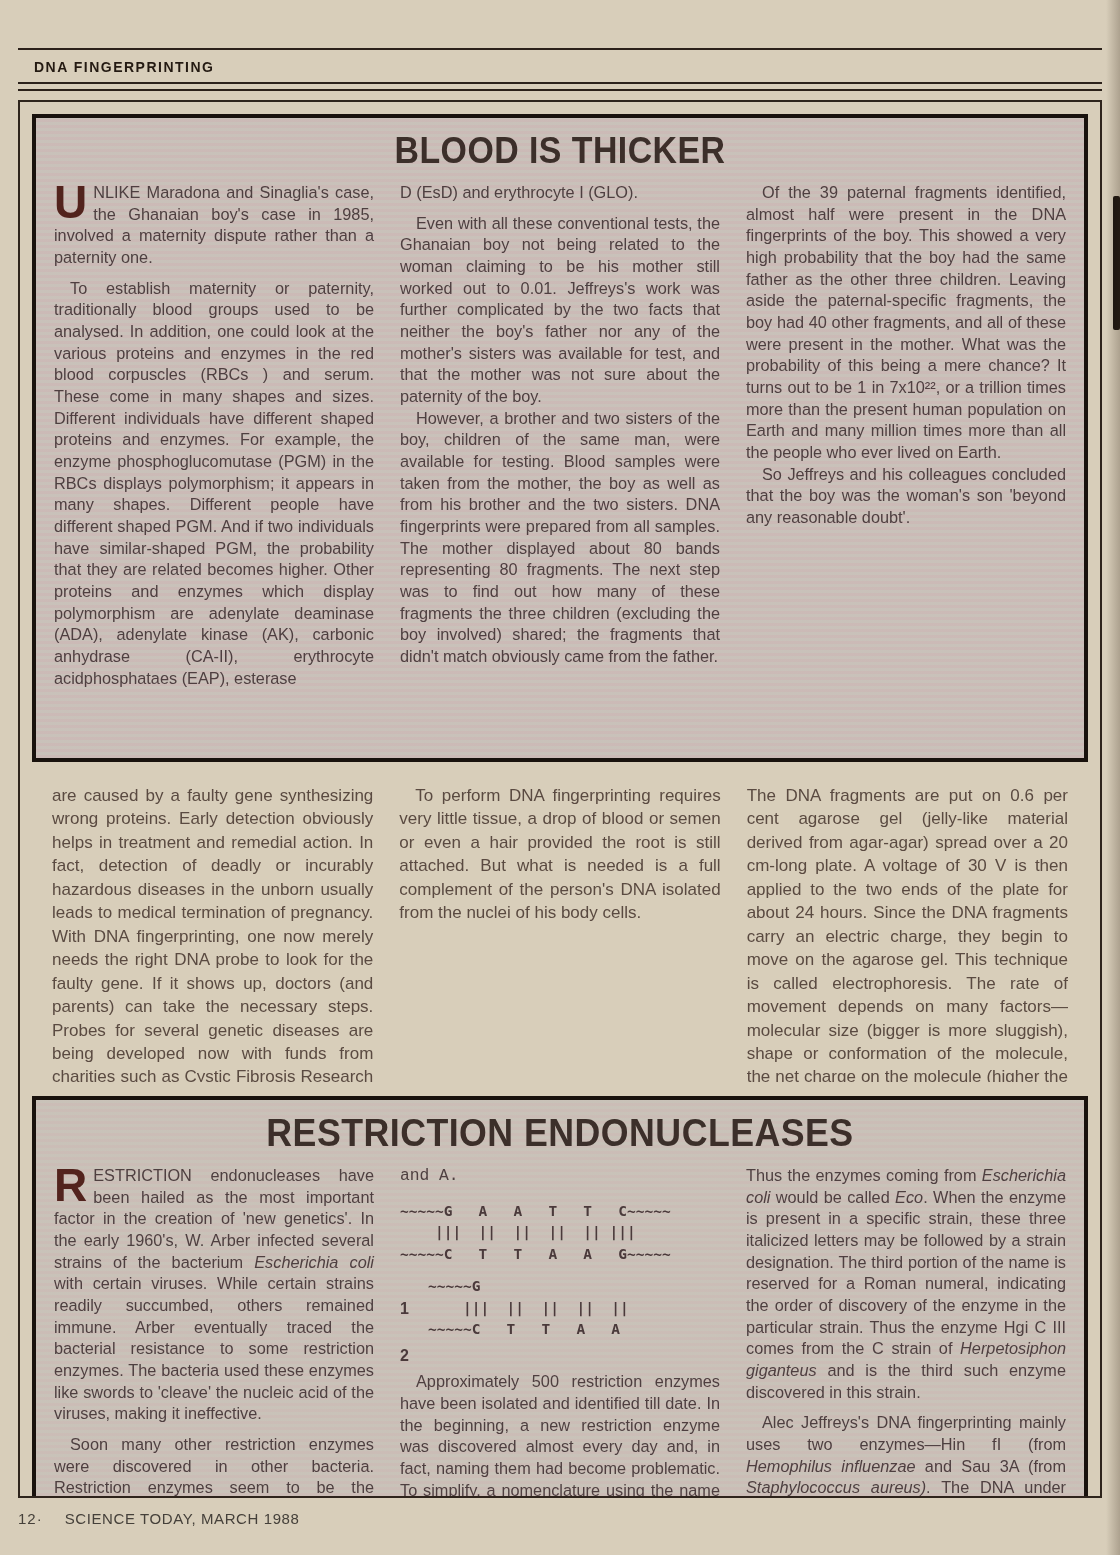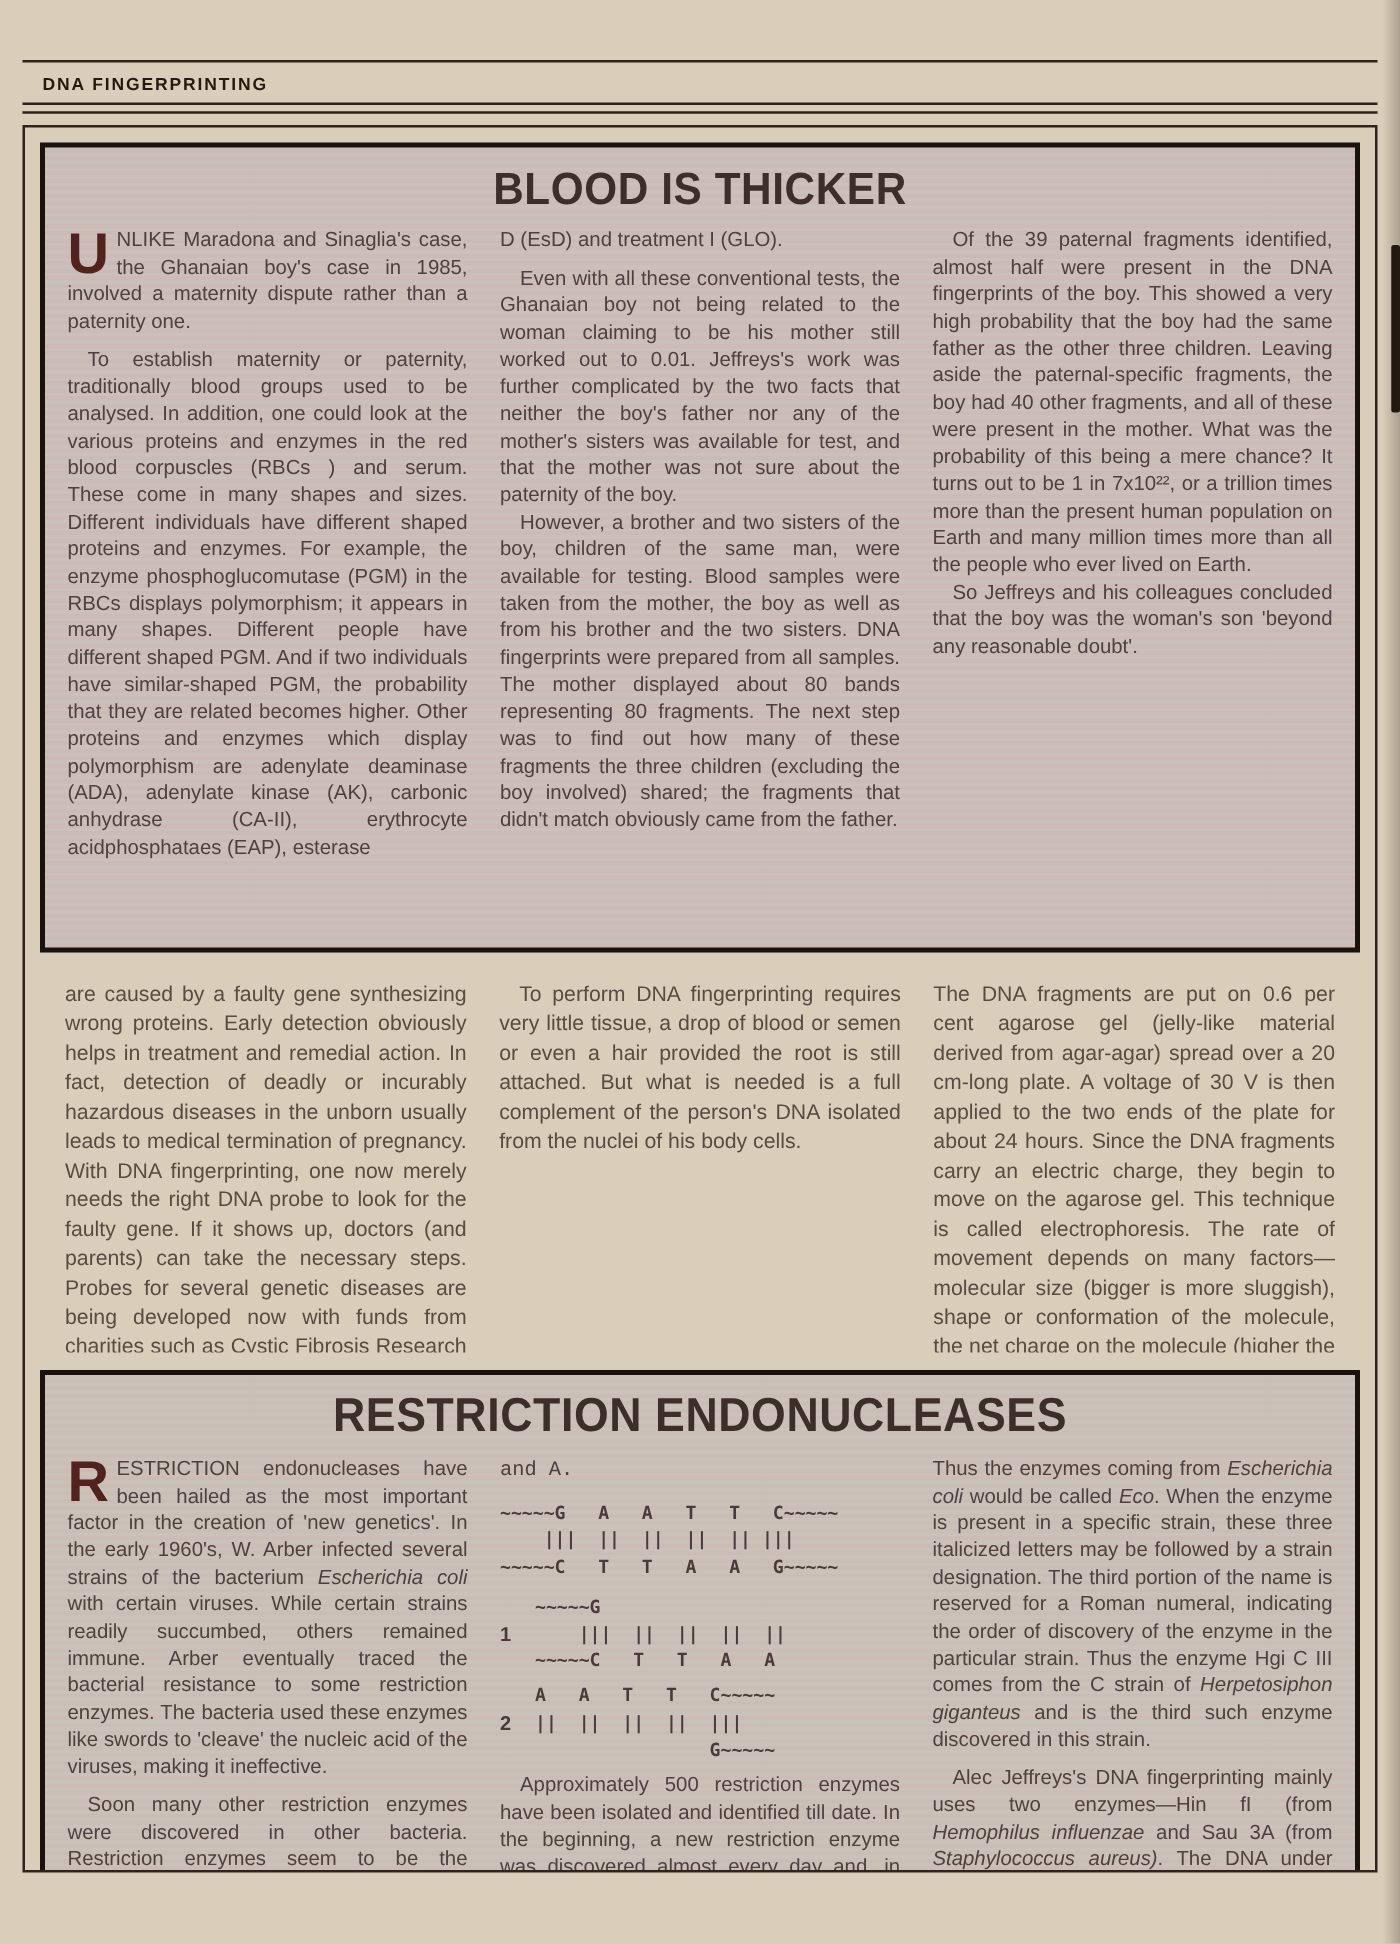--- a/index.html
+++ b/index.html
@@ -153,21 +153,21 @@
   <div class="main-frame">
 
     <div class="article-box box-blood">
       <div class="box-title">BLOOD IS THICKER</div>
       <div class="cols">
         <div class="col">
           <p class="noindent"><span class="dropcap">U</span><span>NLIKE Maradona and Sinaglia's case, the Ghanaian boy's case in 1985, involved a maternity dispute rather than a paternity one.</span></p>
           <p class="indent">To establish maternity or paternity, traditionally blood groups used to be analysed. In addition, one could look at the various proteins and enzymes in the red blood corpuscles (RBCs ) and serum. These come in many shapes and sizes. Different individuals have different shaped proteins and enzymes. For example, the enzyme phosphoglucomutase (PGM) in the RBCs displays polymorphism; it appears in many shapes. Different people have different shaped PGM. And if two individuals have similar-shaped PGM, the probability that they are related becomes higher. Other proteins and enzymes which display polymorphism are adenylate deaminase (ADA), adenylate kinase (AK), carbonic anhydrase (CA-II), erythrocyte acidphosphataes (EAP), esterase</p>
         </div>
         <div class="col">
-          <p class="noindent">D (EsD) and treatment I (GLO).</p>
+          <p class="noindent">D (EsD) and erythrocyte I (GLO).</p>
           <p class="indent">Even with all these conventional tests, the Ghanaian boy not being related to the woman claiming to be his mother still worked out to 0.01. Jeffreys's work was further complicated by the two facts that neither the boy's father nor any of the mother's sisters was available for test, and that the mother was not sure about the paternity of the boy.</p>
           <p class="indent">However, a brother and two sisters of the boy, children of the same man, were available for testing. Blood samples were taken from the mother, the boy as well as from his brother and the two sisters. DNA fingerprints were prepared from all samples. The mother displayed about 80 bands representing 80 fragments. The next step was to find out how many of these fragments the three children (excluding the boy involved) shared; the fragments that didn't match obviously came from the father.</p>
         </div>
         <div class="col">
           <p class="indent">Of the 39 paternal fragments identified, almost half were present in the DNA fingerprints of the boy. This showed a very high probability that the boy had the same father as the other three children. Leaving aside the paternal-specific fragments, the boy had 40 other fragments, and all of these were present in the mother.  What was the probability of this being a mere chance? It turns out to be 1 in 7x10²², or a trillion times more than the present human population on Earth and many million times more than all the people who ever lived on Earth.</p>
           <p class="indent">So Jeffreys and his colleagues concluded that the boy was the woman's son 'beyond any reasonable doubt'.</p>
 
         </div>
       </div>
     </div>
@@ -199,32 +199,33 @@
     |||  ||  ||  ||  || |||
 ~~~~~C   T   T   A   A   G~~~~~</div>
           <div class="fragment-row">
             <div class="fragment-label">1</div>
             <div class="diagram">~~~~~G
     |||  ||  ||  ||  ||
 ~~~~~C   T   T   A   A</div>
           </div>
           <div class="fragment-row">
             <div class="fragment-label">2</div>
-            <div class="diagram">A   A   T   T   C~~~~~
-||  ||  ||  ||  |||
-                G~~~~~</div>
           </div>
           <p class="indent">Approximately 500 restriction enzymes have been isolated and identified till date. In the beginning, a new restriction enzyme was discovered almost every day and, in fact, naming them had become problematic. To simplify, a nomenclature using the name of the organism from which the enzyme was isolated, was developed. The first initial of the genus and the first two initials of the species form the basic name.</p>
         </div>
         <div class="col">
           <p class="noindent">Thus the enzymes coming from <i>Escherichia coli</i> would be called <i>Eco</i>. When the enzyme is present in a specific strain, these three italicized letters may be followed by a strain designation. The third portion of the name is reserved for a Roman numeral, indicating the order of discovery of the enzyme in the particular strain. Thus the enzyme Hgi C III comes from the C strain of <i>Herpetosiphon giganteus</i> and is the third such enzyme discovered in this strain.</p>
           <p class="indent">Alec Jeffreys's DNA fingerprinting mainly uses two enzymes—Hin fI (from <i>Hemophilus influenzae</i> and Sau 3A (from <i>Staphylococcus aureus)</i>. The DNA under test is incubated with these enzymes at a certain pH and temperature for about 24 hours. During this period, the enzymes locate their specific sequences on the DNA molecule and then cleave it at particular sites as shown above. This gives many smaller DNA fragments, which are then used for fingerprinting.</p>
 
         </div>
       </div>
     </div>
 
   </div>
 
+  <div class="footer">
+    <span class="page-num">12·</span>
+    <span class="pub">SCIENCE TODAY, MARCH 1988</span>
+  </div>
 
 </div>
 
 <div class="scan-artifact"></div>
 
 </body></html>

